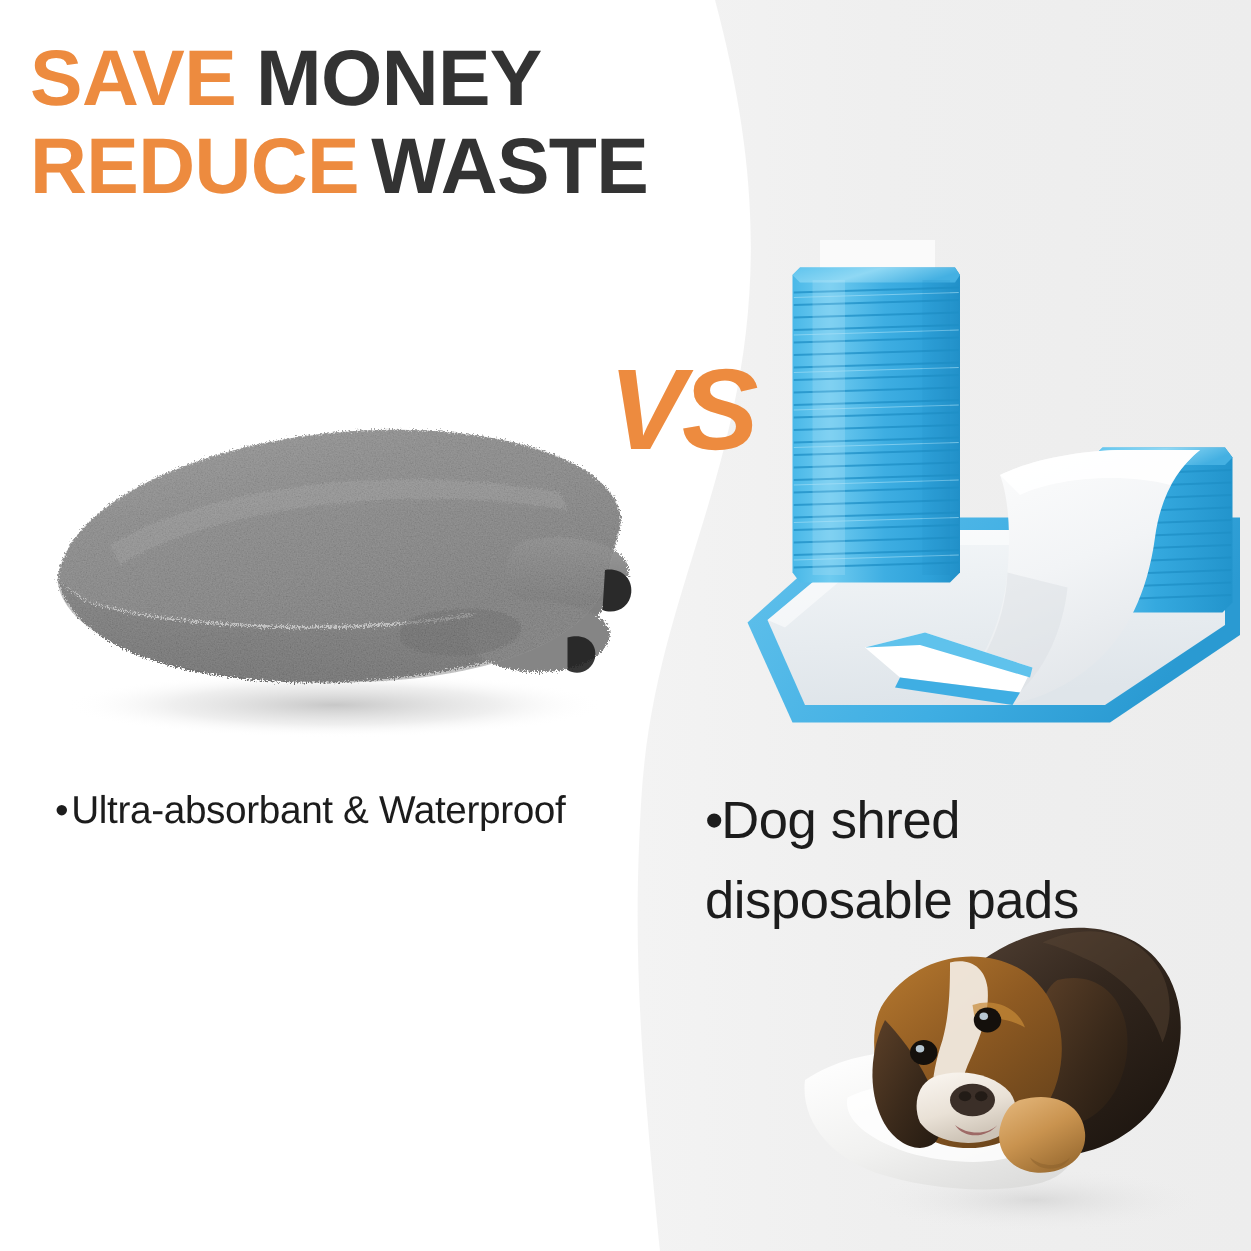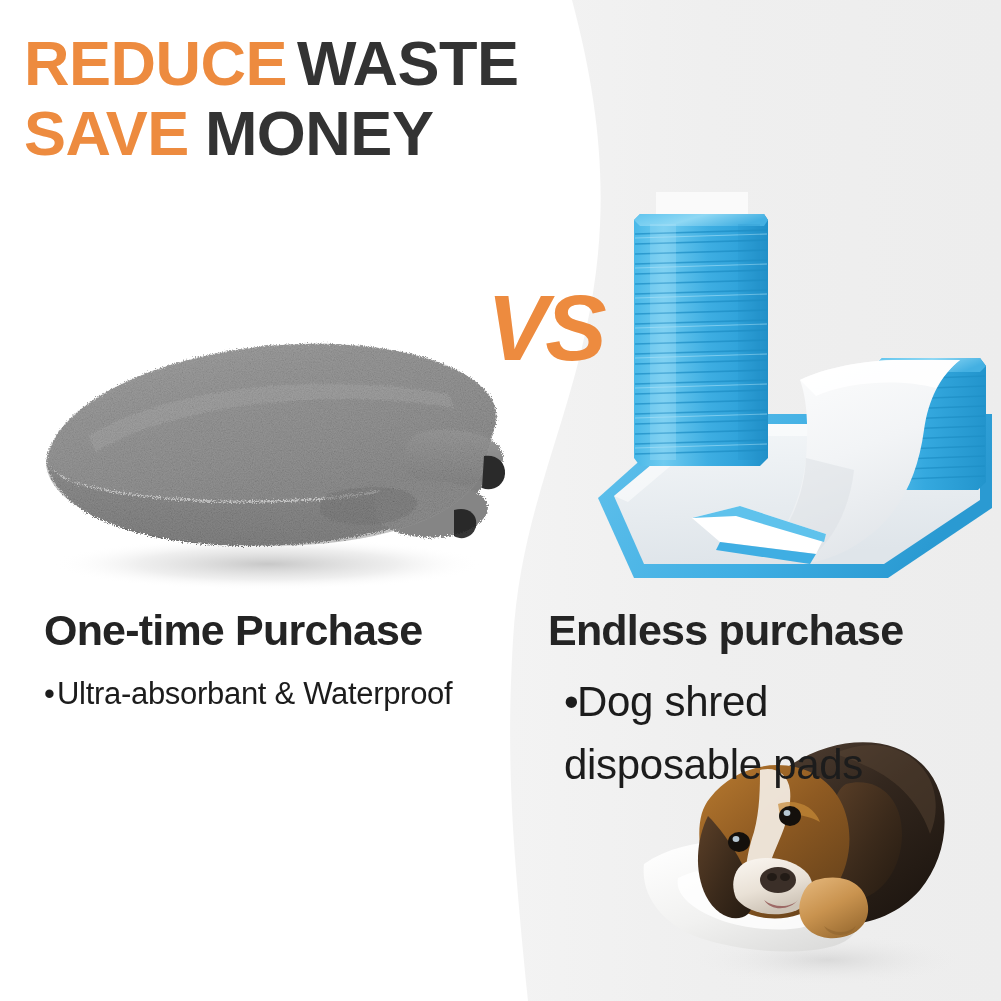--- a/index.html
+++ b/index.html
@@ -133,24 +133,24 @@
     </defs>
     <path d="M 572 0
              C 604 120, 610 220, 586 330
              C 562 440, 520 520, 513 640
              C 506 760, 512 840, 528 1001
              L 1001 1001 L 1001 0 Z" fill="url(#grayGrad)"></path>
   </svg>
 
   <div class="headline">
     <span class="line">
-      <span class="hl-accent">REDUCE</span><span class="hl-gap-sm"></span><span class="hl-dark">WASTE</span>
+      <span class="hl-accent">SAVE</span><span class="hl-gap"></span><span class="hl-dark">MONEY</span>
     </span>
     <span class="line">
-      <span class="hl-accent">SAVE</span><span class="hl-gap"></span><span class="hl-dark">MONEY</span>
+      <span class="hl-accent">REDUCE</span><span class="hl-gap-sm"></span><span class="hl-dark">WASTE</span>
     </span>
   </div>
 
   <div class="vs-badge">VS</div>
 
   <div class="art art-towel">
     <svg viewBox="0 0 512 300" preserveAspectRatio="xMidYMid meet">
       <defs>
         <linearGradient id="towelTop" x1="0.15" y1="0" x2="0.85" y2="1">
           <stop offset="0%" stop-color="#ACACAC"></stop>
@@ -487,26 +487,24 @@
                  C 206 160, 228 172, 230 194
                  C 232 214, 214 228, 190 226
                  C 170 224, 158 208, 162 190
                  C 165 178, 170 171, 178 168 Z" fill="url(#pawTan)"></path>
         <path d="M 186 214 C 196 222, 210 222, 218 214 C 212 226, 192 226, 186 214 Z" fill="#8A5F2B" opacity="0.5"></path>
       </g>
     </svg>
   </div>
 
   <div class="col col-left">
-    <h2 class="col-heading">One-time Purchase</h2>
     <ul class="bullets">
       <li><span class="bullet-dot">•</span><span class="bullet-text">Ultra-absorbant &amp; Waterproof</span></li>
     </ul>
   </div>
 
   <div class="col col-right">
-    <h2 class="col-heading">Endless purchase</h2>
     <ul class="bullets right-bullets">
       <li><span class="bullet-dot">•</span><span class="bullet-text">Dog shred disposable pads</span></li>
     </ul>
   </div>
 
 </div>
 
 </body></html>

